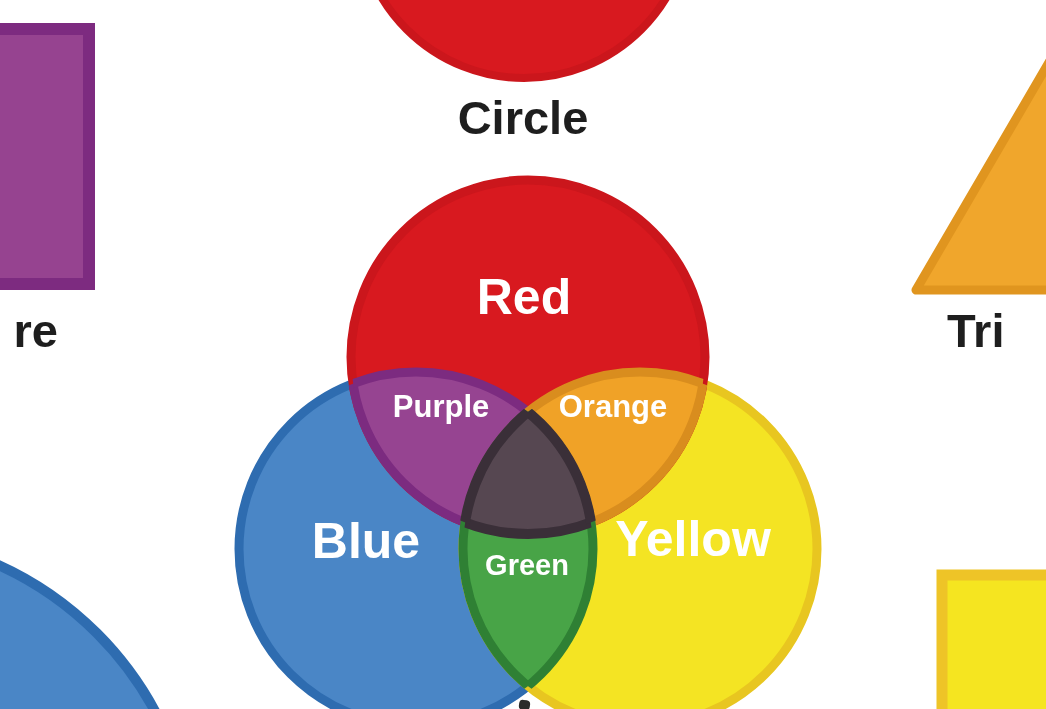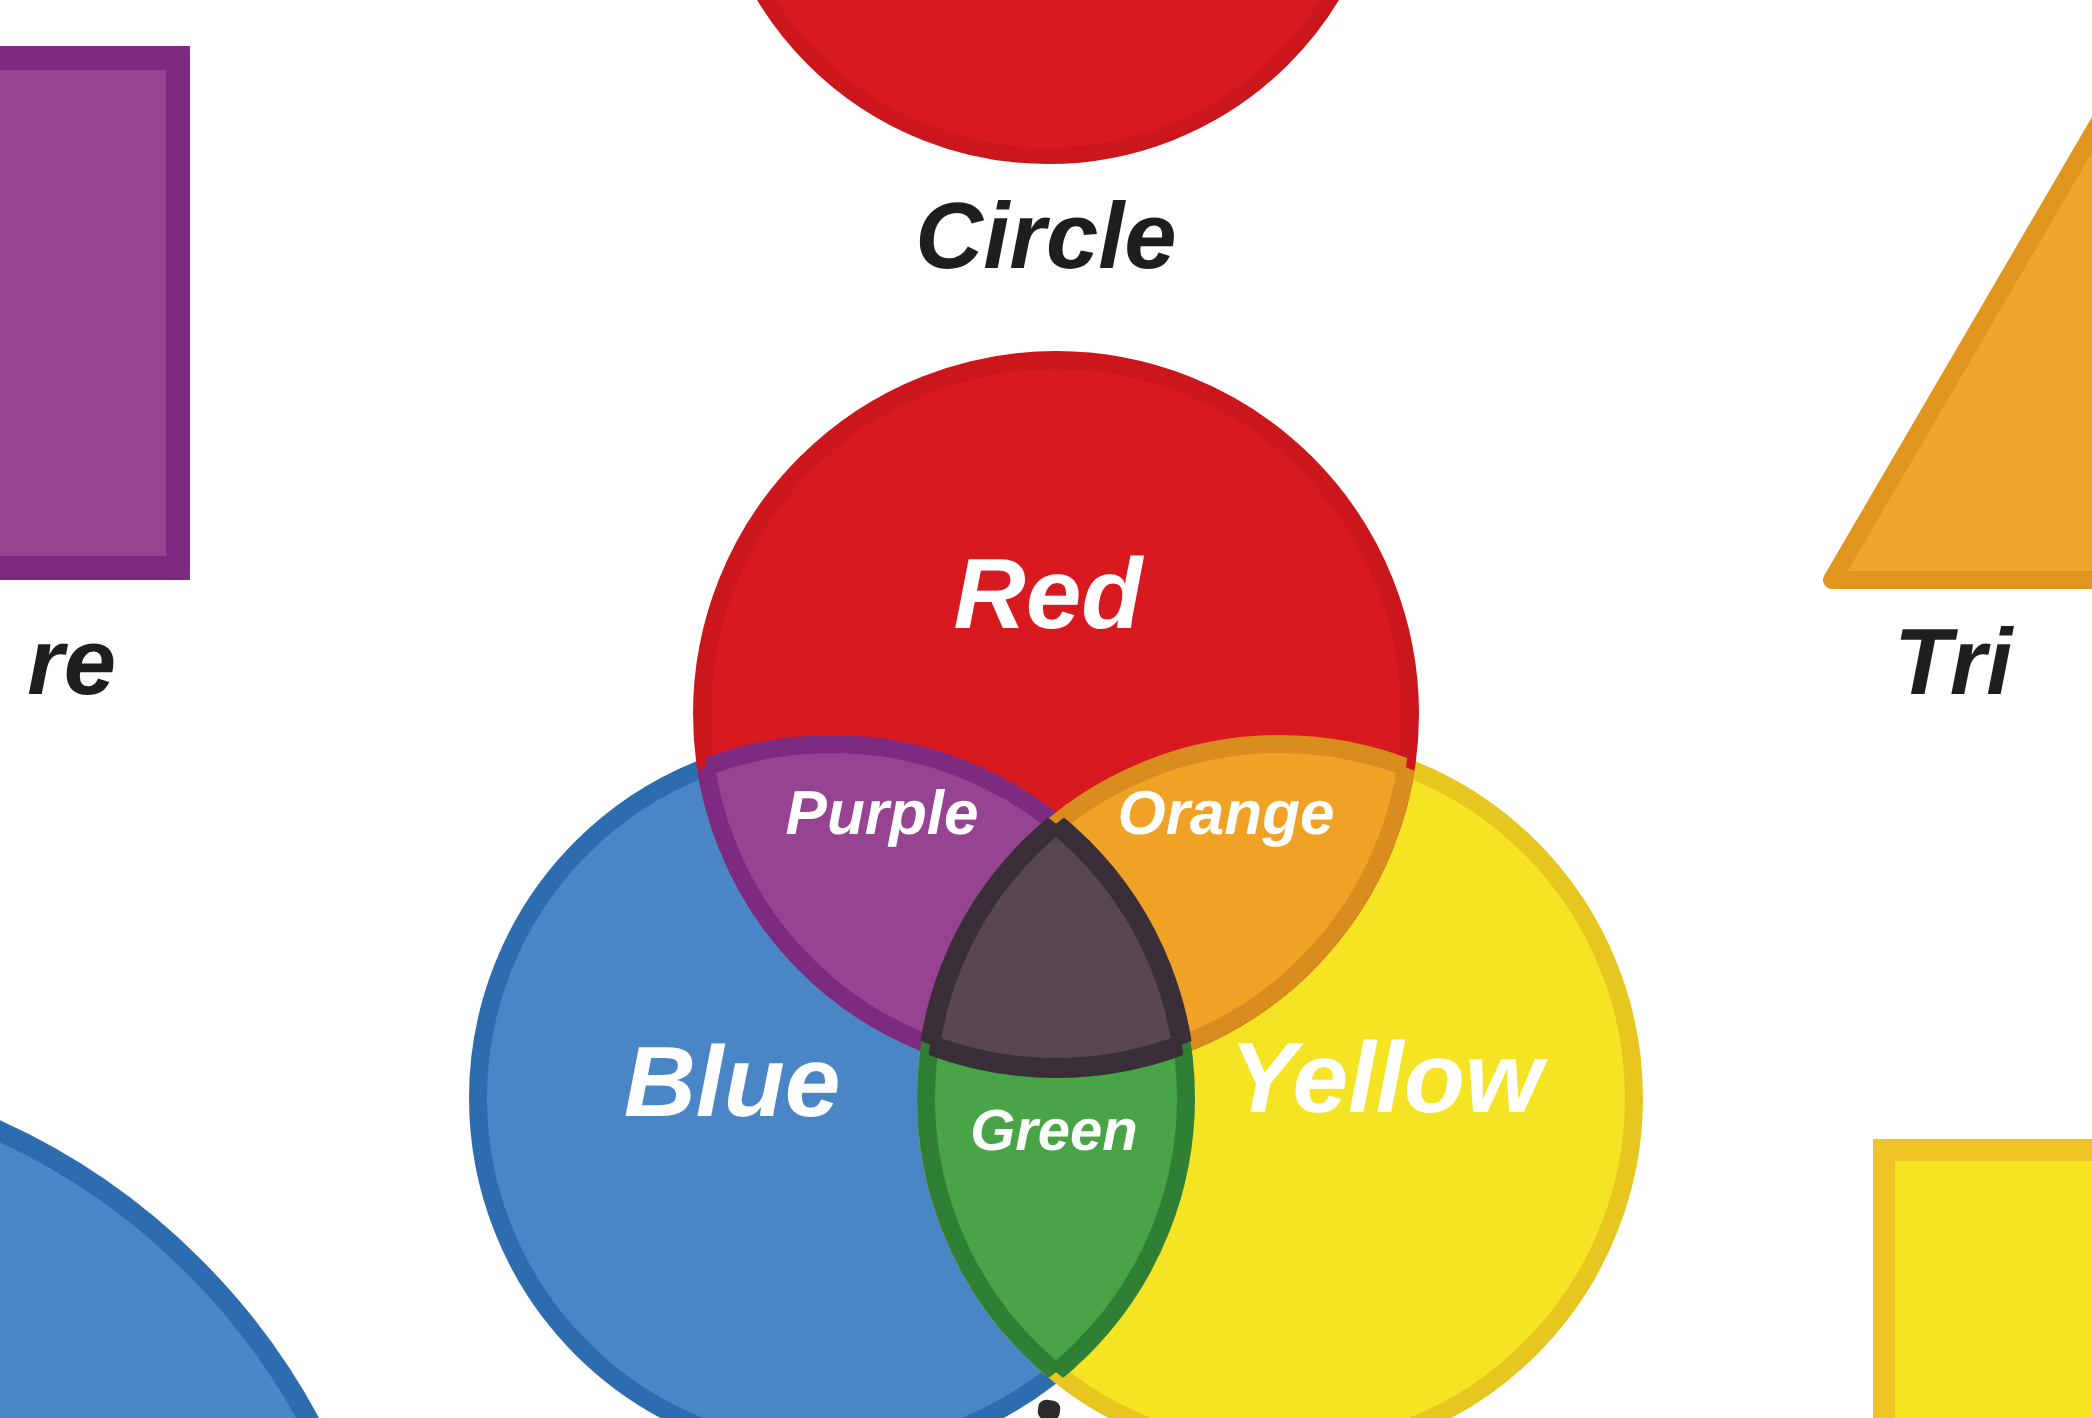--- a/index.html
+++ b/index.html
@@ -1,21 +1,20 @@
 <!DOCTYPE html>
 <html><head>
 <meta charset="utf-8">
 <style>
   html,body{margin:0;padding:0;background:#ffffff;}
   .stage{
     position:relative;
     width:1046px;height:709px;
     overflow:hidden;
     background:#ffffff;
-    font-style:italic;
   }
   svg{display:block;}
   text{
     font-family:"Liberation Sans", sans-serif;
     font-weight:bold;
   }
   .shape-label{font-size:47px;}
   .venn-big{font-size:50px;}
   .venn-mid{font-size:31px;}
   .venn-small{font-size:29px;}

